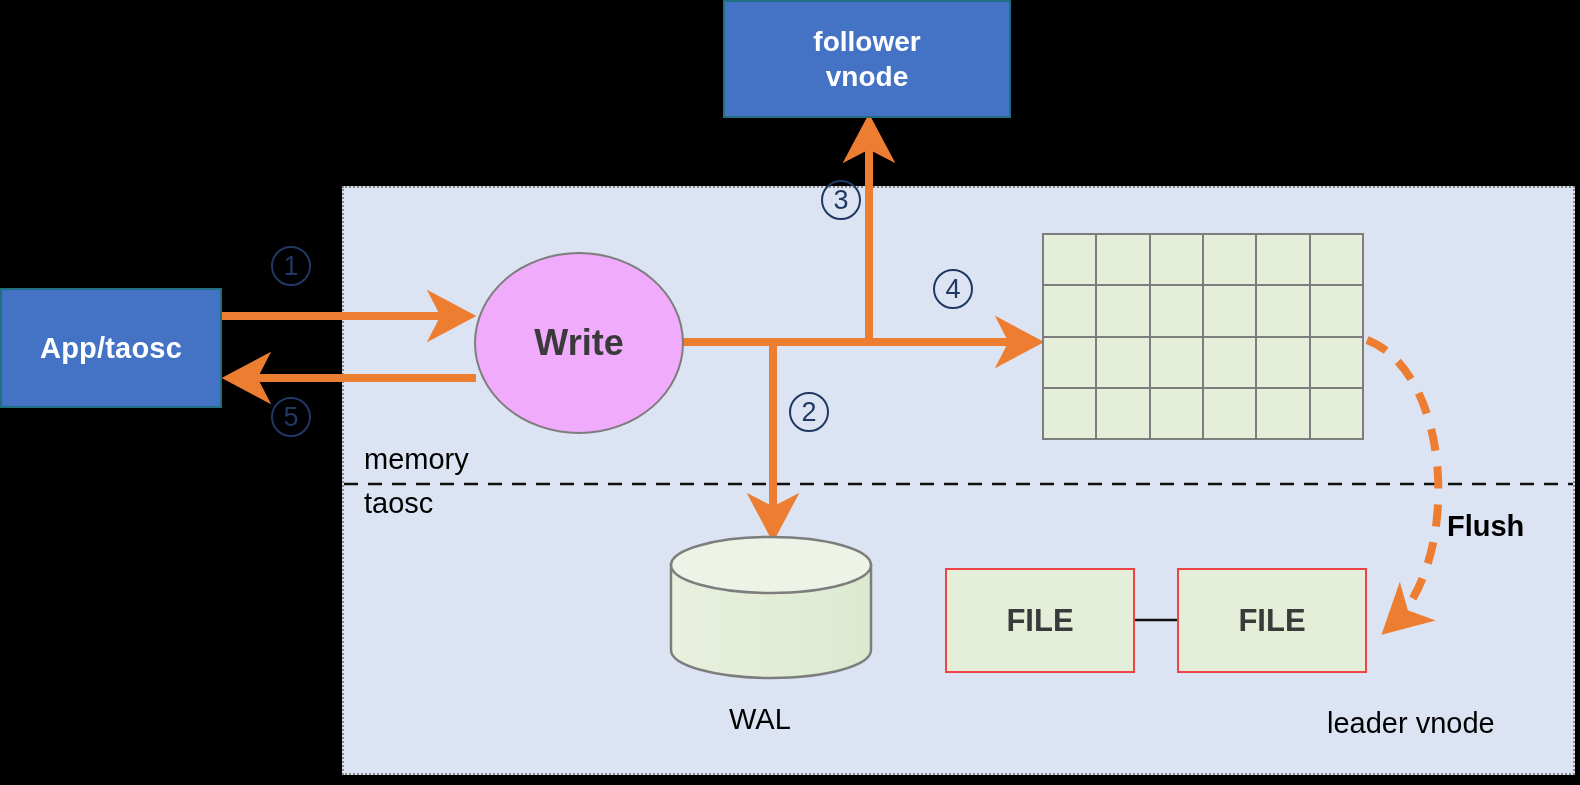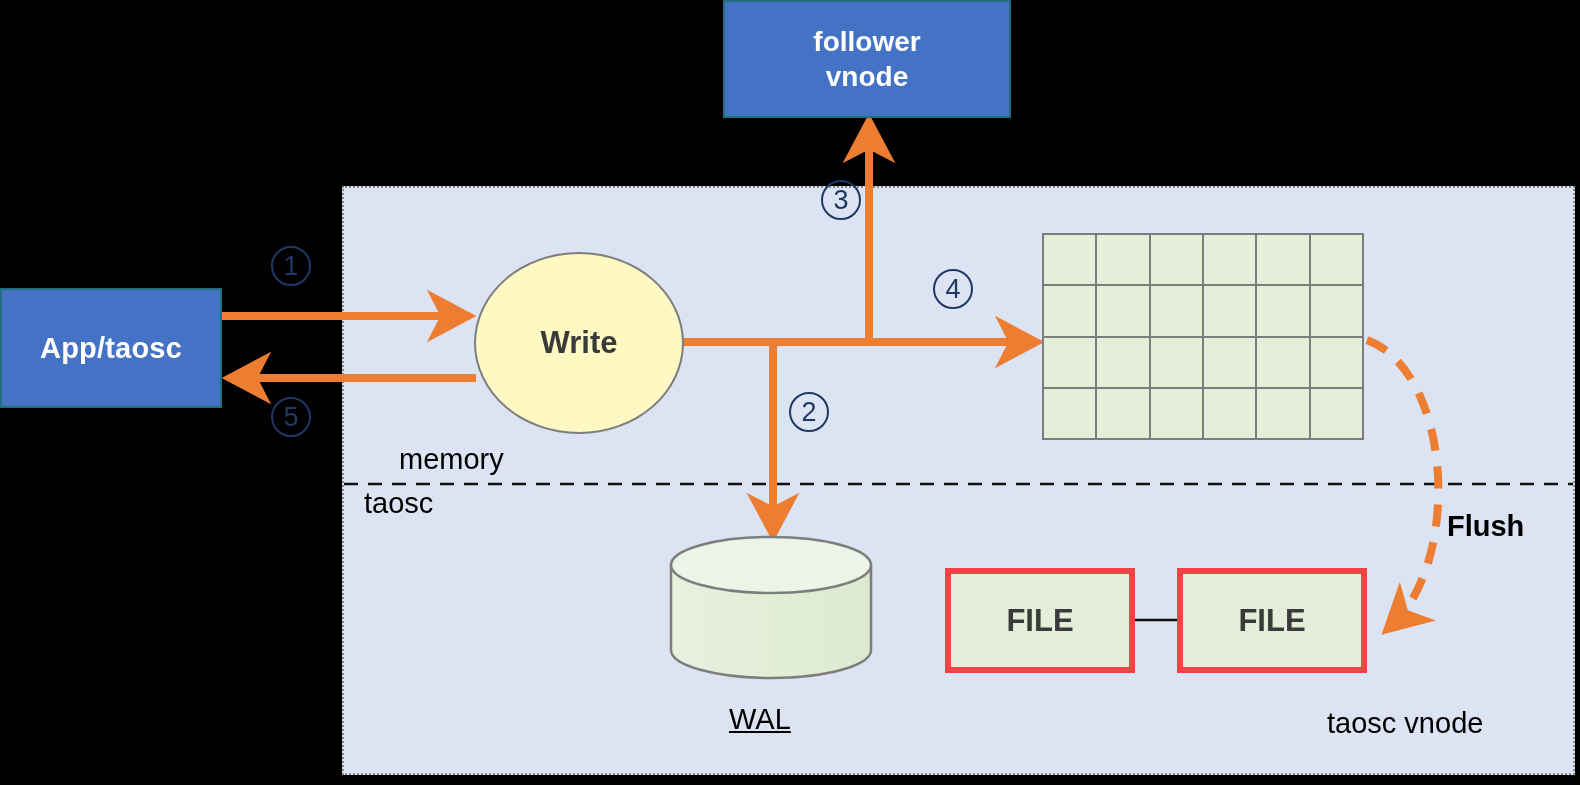--- a/index.html
+++ b/index.html
@@ -72,26 +72,26 @@
     line-height: 1.25;
     flex-direction: column;
   }
   
   #write-node {
     position: absolute;
     left: 474px;
     top: 252px;
     width: 210px;
     height: 182px;
-    background: #fef9c3;
+    background: #f0abfc;
     border: 2px solid #7d7d7d;
     border-radius: 50%;
     box-sizing: border-box;
     color: #3A3A3A;
-    font-size: 31px;
+    font-size: 36px;
     font-weight: bold;
   }
   
   #mem-table {
     position: absolute;
     left: 1042px;
     top: 233px;
     width: 322px;
     height: 207px;
     display: grid;
@@ -100,42 +100,42 @@
     box-sizing: border-box;
     gap: 2px;
   }
   #mem-table .cell {
     background: #E4EED9;
   }
   
   .file-box {
     position: absolute;
     background: #E4EED9;
-    border: 6px solid #ef4444;
+    border: 2px solid #ef4444;
     box-sizing: border-box;
     color: #3A3A3A;
     font-size: 31px;
     font-weight: bold;
     display: flex;
     align-items: center;
     justify-content: center;
   }
   #file-box-1 { left: 945px; top: 568px; width: 190px; height: 105px; }
   #file-box-2 { left: 1177px; top: 568px; width: 190px; height: 105px; }
 
   
   .plain-label {
     position: absolute;
     color: #000000;
     font-size: 29px;
     white-space: nowrap;
   }
-  #label-memory { left: 364px; top: 443px; margin-left: 35px; }
+  #label-memory { left: 364px; top: 443px; }
   #label-disk   { left: 364px; top: 487px; }
-  #label-wal    { left: 729px; top: 703px; text-decoration: underline; }
+  #label-wal    { left: 729px; top: 703px; }
   #label-flush  { left: 1447px; top: 510px; font-weight: bold; }
   #label-leader-vnode { left: 1327px; top: 707px; }
 
   
   .step-circle {
     position: absolute;
     width: 40px;
     height: 40px;
     border: 2px solid #1F3864;
     border-radius: 50%;
@@ -238,21 +238,21 @@
     <span>FILE</span>
   </div>
   <div class="file-box" id="file-box-2">
     <span>FILE</span>
   </div>
 
   <div class="plain-label" id="label-memory">memory</div>
   <div class="plain-label" id="label-disk">taosc</div>
   <div class="plain-label" id="label-wal">WAL</div>
   <div class="plain-label" id="label-flush">Flush</div>
-  <div class="plain-label" id="label-leader-vnode">taosc vnode</div>
+  <div class="plain-label" id="label-leader-vnode">leader vnode</div>
 
   <div class="step-circle" id="step-1">1</div>
   <div class="step-circle" id="step-2">2</div>
   <div class="step-circle" id="step-3">3</div>
   <div class="step-circle" id="step-4">4</div>
   <div class="step-circle" id="step-5">5</div>
 
 </div>
 
 </body></html>

